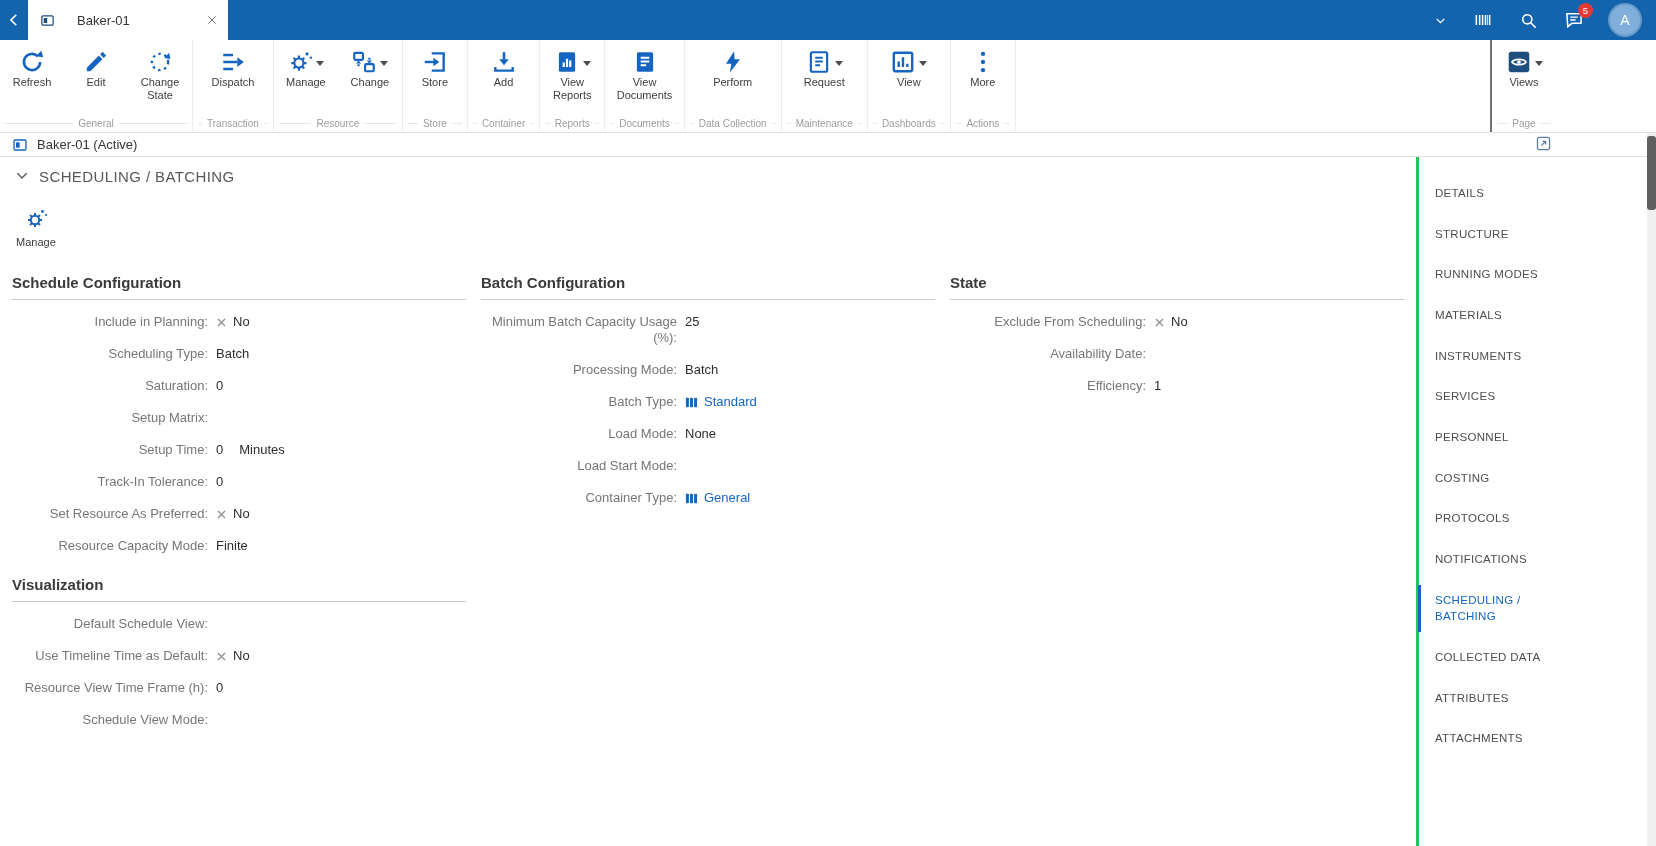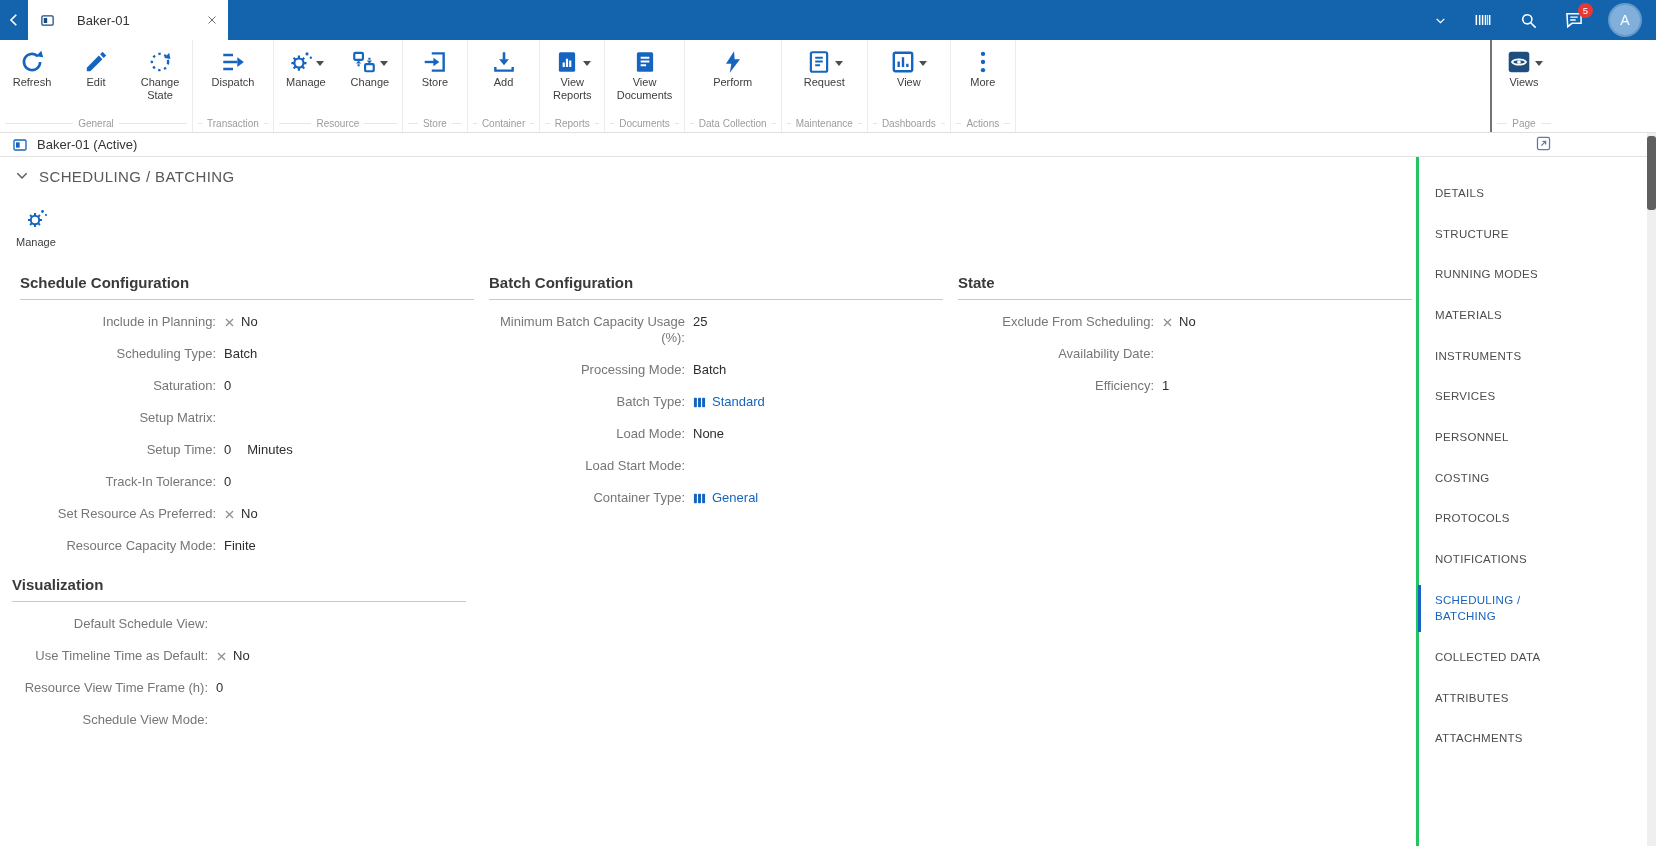--- a/index.html
+++ b/index.html
@@ -40,21 +40,21 @@
 .expand{position:absolute;right:104px;top:2px;display:flex;cursor:pointer}
 
 
 .main{display:flex;height:689px}
 .content{width:1416px;padding-top:6px;overflow:hidden}
 .sec-head{display:flex;align-items:center;gap:9px;padding-left:14px;height:26px;font-size:15px;
   color:#585858;letter-spacing:.4px;cursor:pointer}
 .manage{margin:18px 0 0 16px;background:none;border:none;display:flex;flex-direction:column;align-items:center;
   gap:5px;cursor:pointer;font-family:inherit}
 .m-lb{font-size:11px;color:#3d3d3d}
-.panels{display:grid;grid-template-columns:454px 454px 454px;column-gap:15px;padding:0 20px;margin-top:26px}
+.panels{display:grid;grid-template-columns:454px 454px 454px;column-gap:15px;padding:0 12px;margin-top:26px}
 .ptitle{font-size:15px;font-weight:700;color:#3a3a3a;padding-bottom:8px;border-bottom:1px solid #c9c9c9}
 .frows{margin-top:6px}
 .frow{display:grid;grid-template-columns:196px 1fr;column-gap:8px;align-items:start;padding:8px 0}
 .flabel{text-align:right;color:#767676;line-height:16px}
 .fvalue{line-height:16px;color:#2d2d2d;display:flex;align-items:center;gap:6px;min-height:16px}
 .suffix{margin-left:10px}
 .flink{color:#1464c0;display:inline-flex;align-items:center;gap:6px;text-decoration:none;cursor:pointer}
 .xic,.gic{display:flex}
 .viz{margin:14px 12px 0;width:454px}
 

